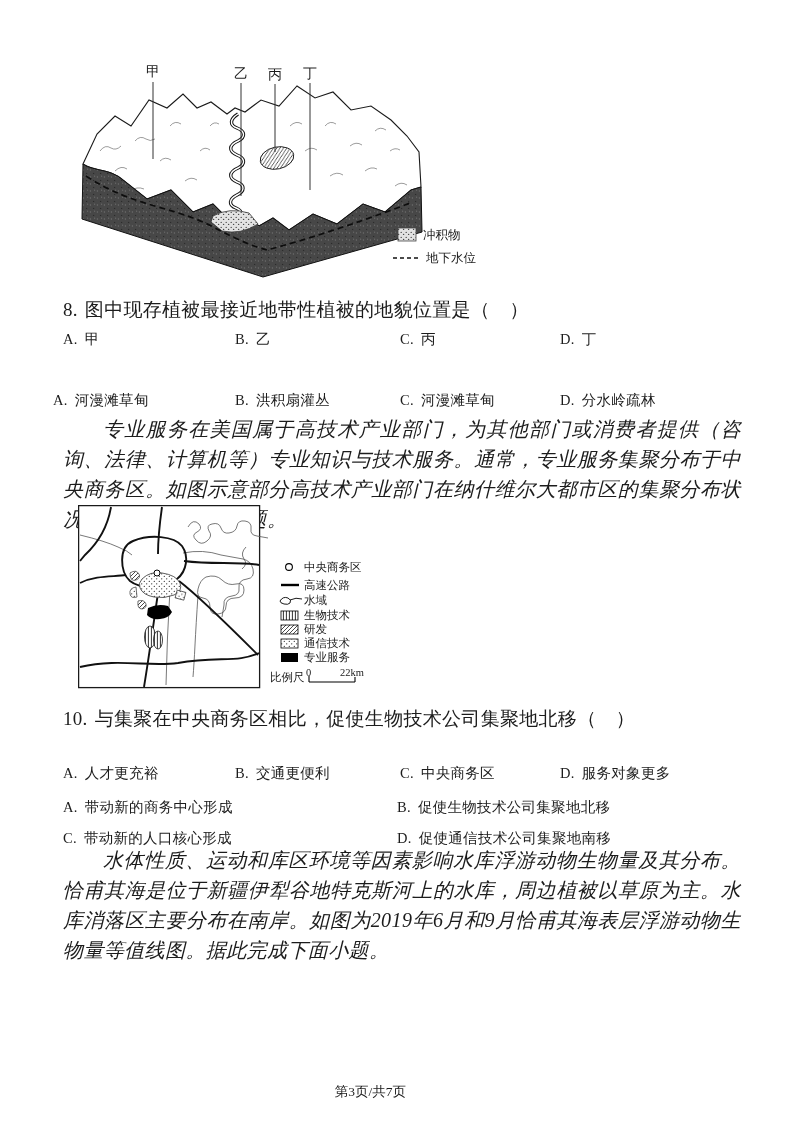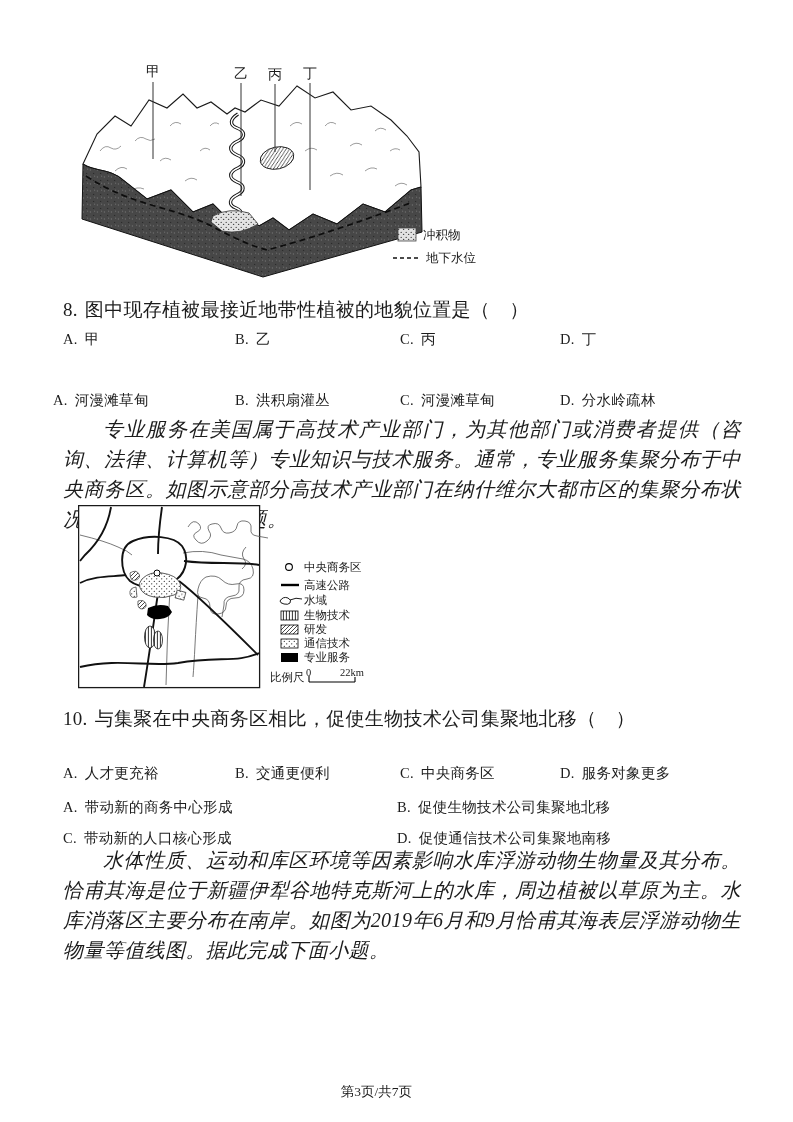--- a/index.html
+++ b/index.html
@@ -12,21 +12,21 @@
   .abs { position:absolute; }
   .qline { position:absolute; left:63px; font-size:19px; white-space:nowrap; letter-spacing:0.3px; }
   .qnum { margin-right:7px; }
   .optrow { position:absolute; left:0; width:793px; height:20px; font-size:14.5px;padding-left:48px; }
   .opt { position:absolute; white-space:nowrap; letter-spacing:0.3px; }
   .okey { margin-right:7px; }
   .para {
     position:absolute; left:63px; width:678px; font-size:20px; line-height:30px;
     text-align:justify; text-indent:2em; font-style:italic; letter-spacing:0.4px;
   }
-  .footer { position:absolute; top:1083px; left:16px; width:721px; text-align:center; font-size:13.5px; }
+  .footer { position:absolute; top:1083px; left:10px; width:721px; text-align:center; font-size:13.5px; }
 </style>
 </head>
 <body>
 
 <div class="page">
 
   <svg class="abs" style="left:75px; top:56px;" width="440" height="236" viewBox="0 0 440 236">
     <defs>
       <pattern id="stip" width="5" height="5" patternUnits="userSpaceOnUse">
         <rect width="5" height="5" fill="#e3e3e3"></rect>

